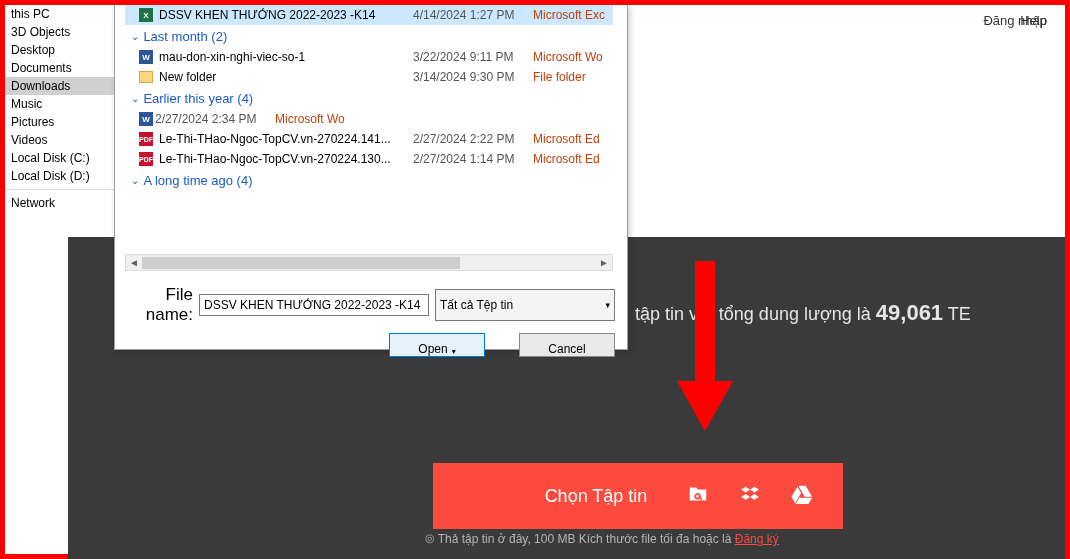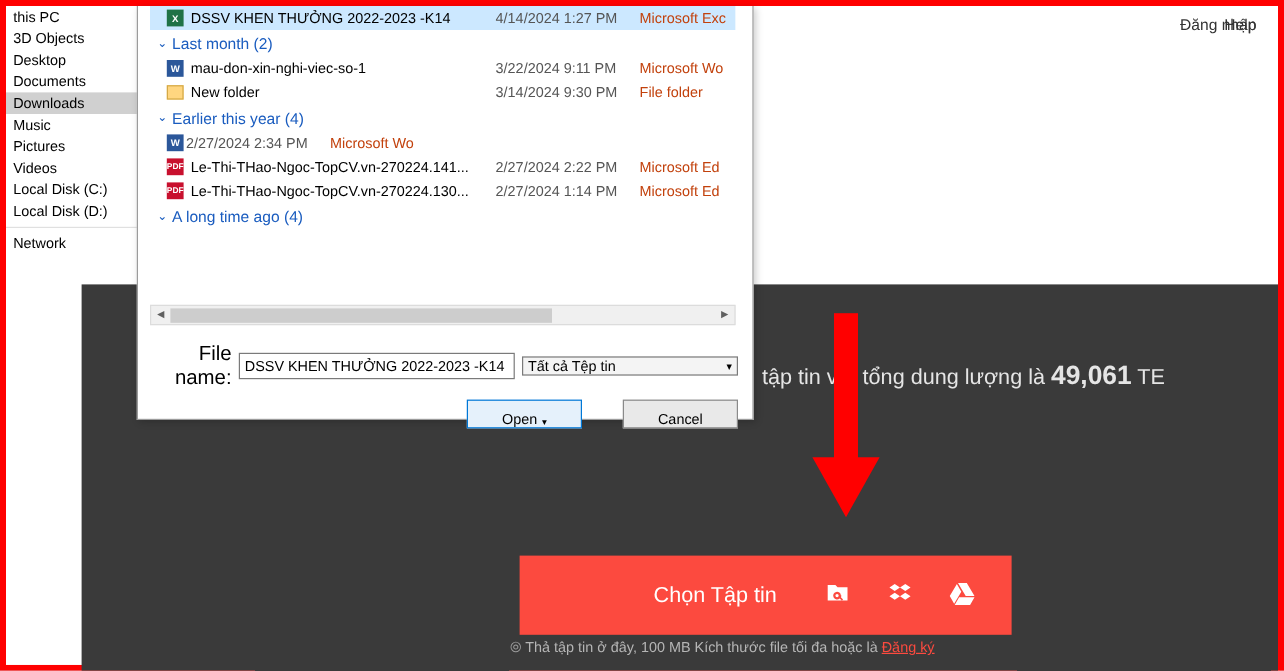--- a/index.html
+++ b/index.html
@@ -47,21 +47,21 @@
 
 .scrollh { position: absolute; left: 10px; bottom: 78px; right: 14px; height: 17px; background: #f0f0f0; border: 1px solid #dcdcdc; display: flex; align-items: center; }
 .scrollh .arr { width: 16px; text-align: center; color: #606060; font-size: 10px; }
 .scrollh .track { flex: 1; height: 12px; position: relative; }
 .scrollh .thumb { position: absolute; left: 0; top: 0; width: 70%; height: 100%; background: #cdcdcd; }
 
 .filebar { position: absolute; left: 0; right: 0; bottom: 0; height: 70px; padding: 6px 12px; }
 .filebar-row { display: flex; align-items: center; gap: 6px; margin-bottom: 8px; }
 .filebar-label { font-size: 17px; width: 66px; text-align: right; }
 .filebar-input { flex: 1; height: 22px; font-size: 12px; padding: 2px 4px; border: 1px solid #7a7a7a; background: #fff; }
-.filebar-select { width: 180px; height: 16px; font-size: 12px; border: 1px solid #7a7a7a; background: #f4f4f4; padding: 0 4px; display: flex; align-items: center; justify-content: space-between; }
+.filebar-select { width: 180px; height: 32px; font-size: 12px; border: 1px solid #7a7a7a; background: #f4f4f4; padding: 0 4px; display: flex; align-items: center; justify-content: space-between; }
 .btns { display: flex; justify-content: flex-end; gap: 10px; }
 .btn { width: 96px; height: 24px; border: 1px solid #8a8a8a; background: #e9e9e9; font-size: 12px; display: flex; align-items: flex-end; justify-content: center; cursor: default; margin-left: 24px; }
 .btn.primary { border: 1px solid #0078d7; background: #e5f1fb; }
 .ico-excel { background:#1f7246; color:#fff; font-size:8px; font-weight:bold; display:flex; align-items:center; justify-content:center; width:14px; height:14px; }
 .ico-word { background:#2b579a; color:#fff; font-size:8px; font-weight:bold; display:flex; align-items:center; justify-content:center; width:14px; height:14px; }
 .ico-pdf { background:#c8102e; color:#fff; font-size:7px; font-weight:bold; display:flex; align-items:center; justify-content:center; width:14px; height:14px; }
 .ico-folder { width:14px; height:12px; background:#ffd680; border:1px solid #d4a946; }
 .ico-jpg { width:14px; height:14px; border:1px solid #999; background:linear-gradient(135deg,#74b9ff 50%,#55efc4 50%); }
 </style>
 </head>

